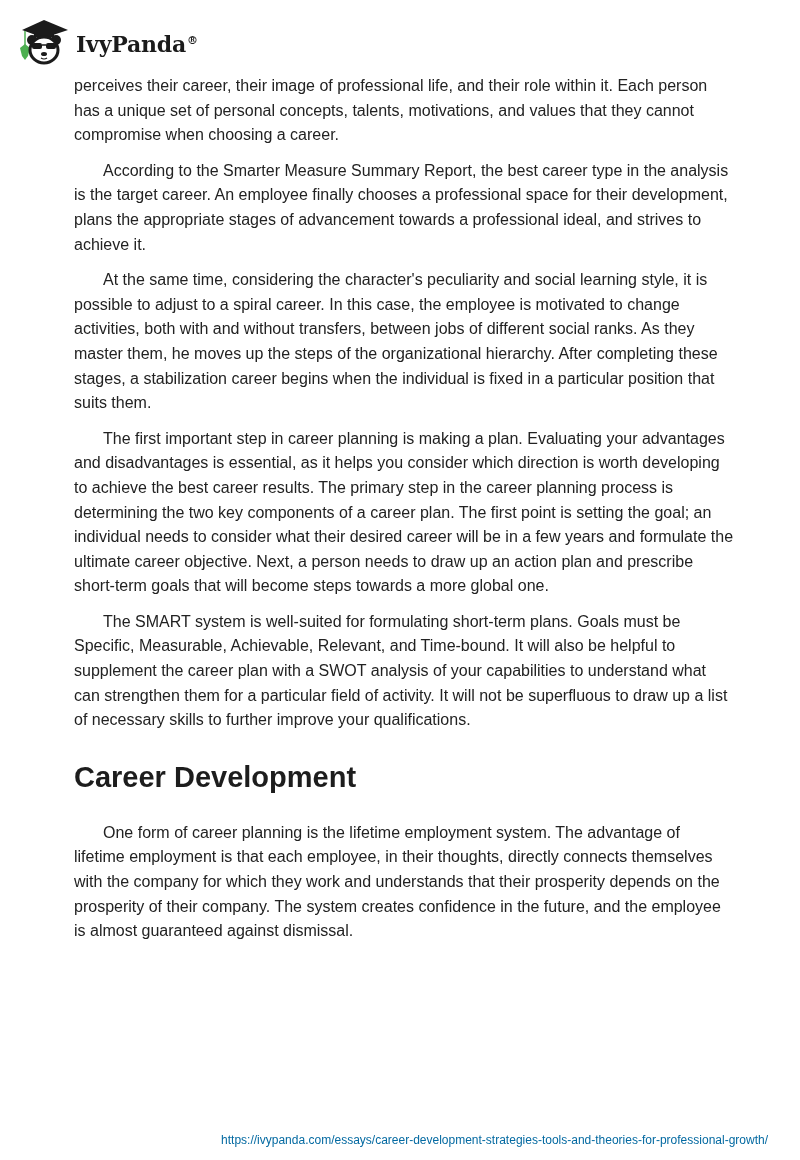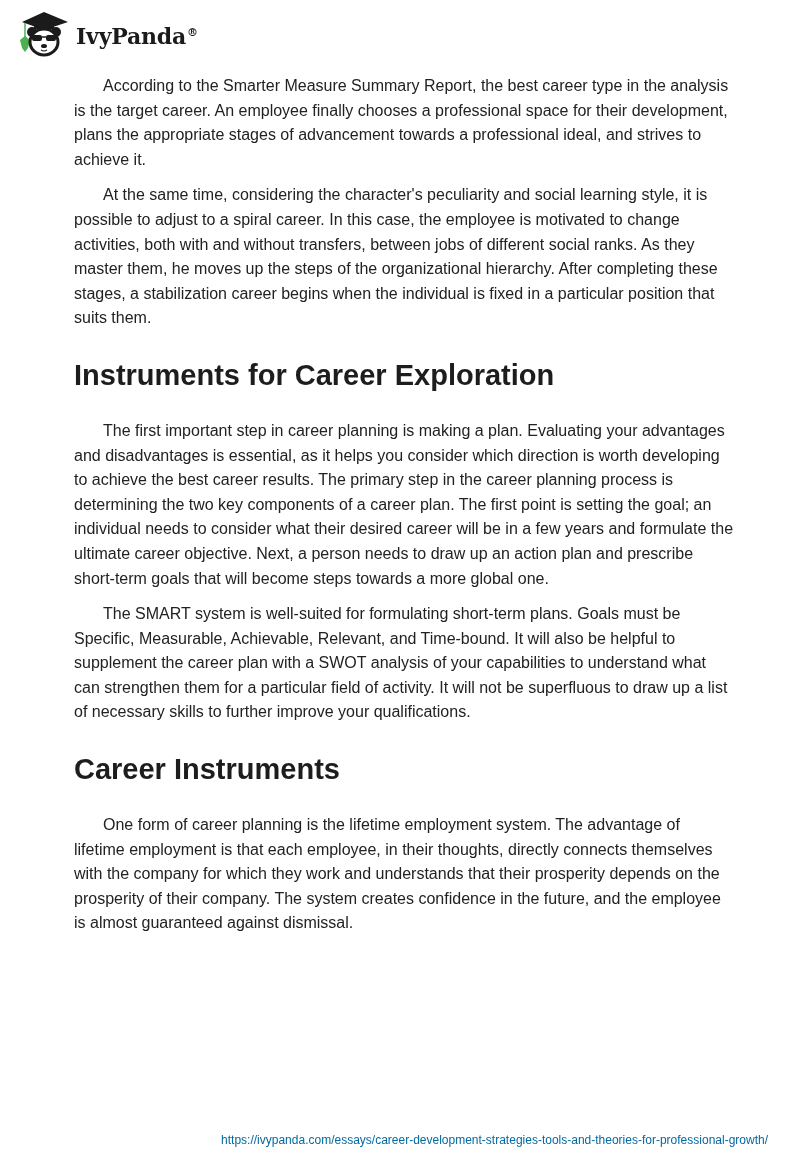--- a/index.html
+++ b/index.html
@@ -1,18 +1,18 @@
 <!DOCTYPE html>
 <html><head>
 <meta charset="utf-8">
 <style>
   html, body { margin:0; padding:0; background:#ffffff; }
   body { width:800px; height:1160px; position:relative; overflow:hidden;
          font-family:"Liberation Sans", sans-serif; color:#222222; }
-  .header { position:absolute; left:0; top:0; width:715px; height:60px; }
+  .header { position:absolute; left:0; top:8px; width:715px; height:60px; }
   .logo { position:absolute; left:16px; top:8px; display:flex; align-items:center; }
   .logo svg { width:56px; height:50px; }
   .logo-text { font-family:"DejaVu Serif", serif; font-weight:bold; font-size:22px;
                color:#1b1b1b; margin-left:4px; margin-top:6px; letter-spacing:-0.2px; }
   .logo-text sup { font-size:11px; margin-left:1px; }
   .doc-title { position:absolute; right:32px; top:14px; font-size:13.5px; color:#8a8a8a; }
   .content { position:absolute; left:74px; top:74px; width:660px; }
   p { margin:0 0 11px 0; font-size:16px; line-height:24.6px; color:#222; text-indent:29px; }
   p.noindent { text-indent:0; }
   h2 { font-size:29px; font-weight:bold; color:#1d1d1d; margin:28px 0 28px 0; line-height:32px; }
@@ -35,24 +35,24 @@
       <rect x="30" y="27" width="10" height="6" rx="2" fill="#1b1b1b"></rect>
       <line x1="26" y1="29" x2="30" y2="29" stroke="#1b1b1b" stroke-width="1.5"></line>
       <ellipse cx="28" cy="38" rx="3" ry="2" fill="#1b1b1b"></ellipse>
       <path d="M25,42 Q28,44 31,42" stroke="#1b1b1b" stroke-width="1.2" fill="none"></path>
     </svg>
     <span class="logo-text"><span>IvyPanda</span><sup>®</sup></span>
   </div>
 </div>
 
 <div class="content">
+  <p class="noindent">perceives their career, their image of professional life, and their role within it. Each person has a unique set of personal concepts, talents, motivations, and values that they cannot compromise when choosing a career.</p>
   <p>According to the Smarter Measure Summary Report, the best career type in the analysis is the target career. An employee finally chooses a professional space for their development, plans the appropriate stages of advancement towards a professional ideal, and strives to achieve it.</p>
   <p>At the same time, considering the character's peculiarity and social learning style, it is possible to adjust to a spiral career. In this case, the employee is motivated to change activities, both with and without transfers, between jobs of different social ranks. As they master them, he moves up the steps of the organizational hierarchy. After completing these stages, a stabilization career begins when the individual is fixed in a particular position that suits them.</p>
 
-  <h2>Instruments for Career Exploration</h2>
   <p>The first important step in career planning is making a plan. Evaluating your advantages and disadvantages is essential, as it helps you consider which direction is worth developing to achieve the best career results. The primary step in the career planning process is determining the two key components of a career plan. The first point is setting the goal; an individual needs to consider what their desired career will be in a few years and formulate the ultimate career objective. Next, a person needs to draw up an action plan and prescribe short-term goals that will become steps towards a more global one.</p>
   <p>The SMART system is well-suited for formulating short-term plans. Goals must be Specific, Measurable, Achievable, Relevant, and Time-bound. It will also be helpful to supplement the career plan with a SWOT analysis of your capabilities to understand what can strengthen them for a particular field of activity. It will not be superfluous to draw up a list of necessary skills to further improve your qualifications.</p>
 
-  <h2>Career Instruments</h2>
+  <h2>Career Development</h2>
   <p>One form of career planning is the lifetime employment system. The advantage of lifetime employment is that each employee, in their thoughts, directly connects themselves with the company for which they work and understands that their prosperity depends on the prosperity of their company. The system creates confidence in the future, and the employee is almost guaranteed against dismissal.</p>
 </div>
 
 <div class="footer-url">https://ivypanda.com/essays/career-development-strategies-tools-and-theories-for-professional-growth/</div>
 
 </body></html>

